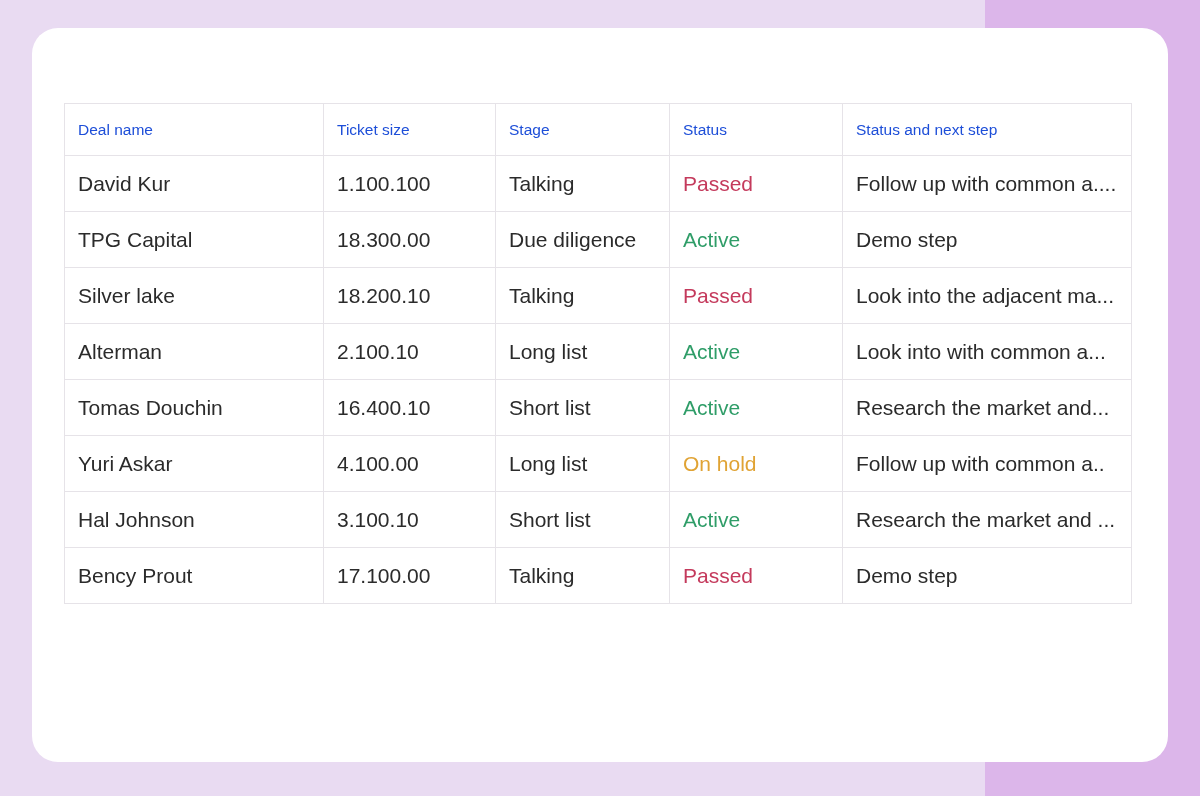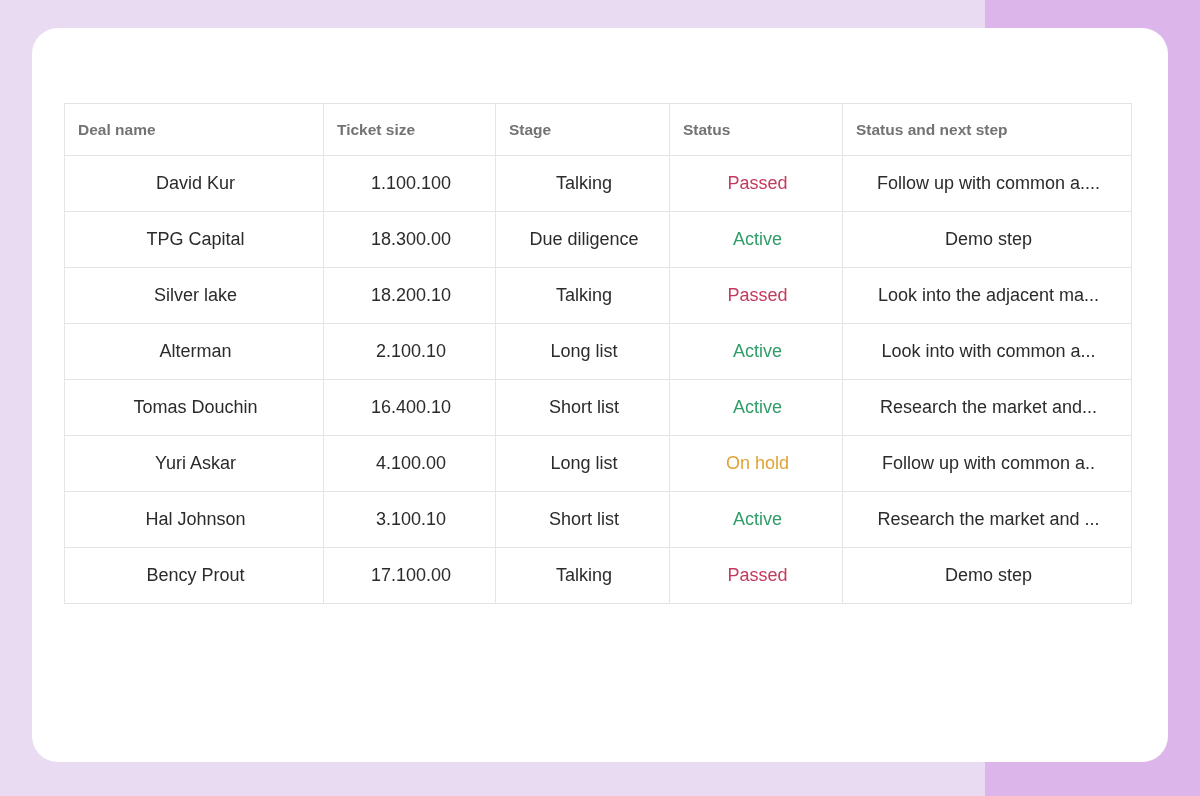--- a/index.html
+++ b/index.html
@@ -74,29 +74,28 @@
   table.deals th, table.deals td {
     border: 1px solid #e6e3e8;
     text-align: left;
     padding: 0 10px 0 13px;
     white-space: nowrap;
     overflow: hidden;
   }
   table.deals th {
     height: 52px;
     font-size: 15.5px;
-    font-weight: 700;
-    color: #737373;
+    font-weight: 400;
+    color: #1d4ed8;
   }
   table.deals td {
     height: 56px;
-    font-size: 18px;
+    font-size: 21px;
     font-weight: 400;
     color: #2b2b2b;
-    text-align: center;
   }
   .col-deal   { width: 259px; }
   .col-ticket { width: 172px; }
   .col-stage  { width: 174px; }
   .col-status { width: 173px; }
   .col-next   { width: 289px; }
 </style>
 </head>
 <body>
 

